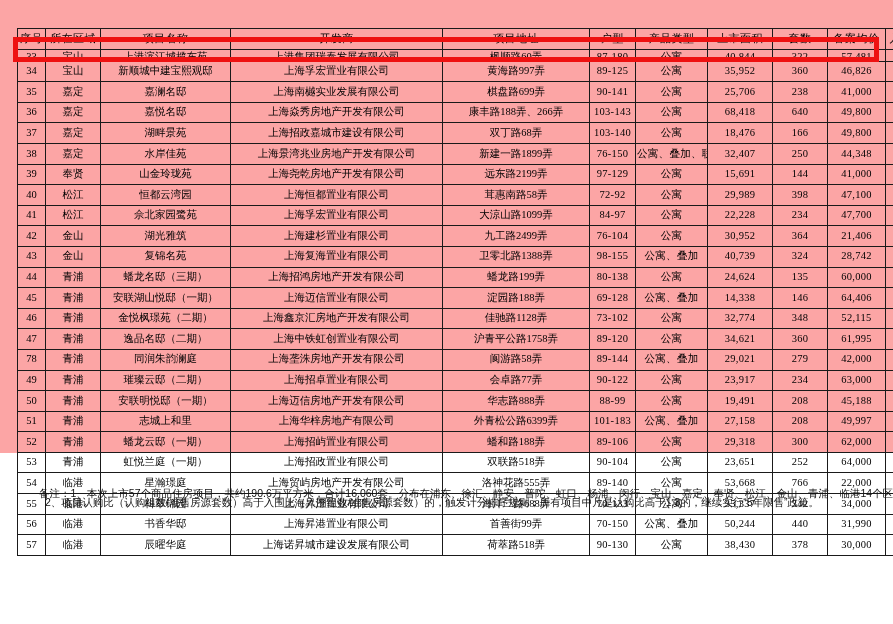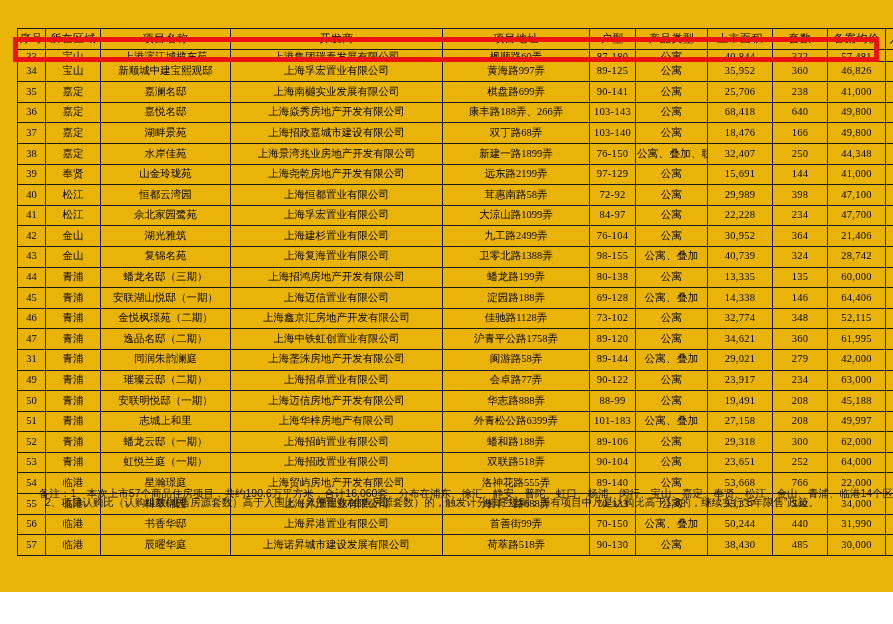--- a/index.html
+++ b/index.html
@@ -11,22 +11,22 @@
     width: 893px;
     height: 624px;
     font-family: "Liberation Serif", "DejaVu Serif", serif;
     color: #000000;
     position: relative;
     overflow: hidden;
   }
   #page {
     position: relative;
     width: 893px;
-    height: 592px;
-    background: #eab308;
+    height: 453px;
+    background: #fca5a5;
   }
   
   .table-wrap {
     position: absolute;
     left: 17px;
     top: 28px;
     width: 860px;
   }
   table.listing {
     border-collapse: collapse;
@@ -291,21 +291,21 @@
             <td class="num">1.3</td>
           </tr>
           <tr>
             <td>44</td>
             <td>青浦</td>
             <td>蟠龙名邸（三期）</td>
             <td>上海招鸿房地产开发有限公司</td>
             <td>蟠龙路199弄</td>
             <td class="num">80-138</td>
             <td class="num">公寓</td>
-            <td class="num">13,335</td>
+            <td class="num">24,624</td>
             <td class="num">135</td>
             <td class="num">60,000</td>
             <td class="num">1.8</td>
           </tr>
           <tr>
             <td>45</td>
             <td>青浦</td>
             <td>安联湖山悦邸（一期）</td>
             <td>上海迈信置业有限公司</td>
             <td>淀园路188弄</td>
@@ -336,21 +336,21 @@
             <td>上海中铁虹创置业有限公司</td>
             <td>沪青平公路1758弄</td>
             <td class="num">89-120</td>
             <td class="num">公寓</td>
             <td class="num">34,621</td>
             <td class="num">360</td>
             <td class="num">61,995</td>
             <td class="num">1.8</td>
           </tr>
           <tr>
-            <td>31</td>
+            <td>78</td>
             <td>青浦</td>
             <td>同润朱韵澜庭</td>
             <td>上海垄洙房地产开发有限公司</td>
             <td>阆游路58弄</td>
             <td class="num">89-144</td>
             <td class="num">公寓、叠加</td>
             <td class="num">29,021</td>
             <td class="num">279</td>
             <td class="num">42,000</td>
             <td class="num">1.8</td>
@@ -461,21 +461,21 @@
           </tr>
           <tr>
             <td>57</td>
             <td>临港</td>
             <td>辰曜华庭</td>
             <td>上海诺昇城市建设发展有限公司</td>
             <td>荷萃路518弄</td>
             <td class="num">90-130</td>
             <td class="num">公寓</td>
             <td class="num">38,430</td>
-            <td class="num">485</td>
+            <td class="num">378</td>
             <td class="num">30,000</td>
             <td class="num">1.8</td>
           </tr>
         </tbody>
     </table>
   </div>
 
   <div class="highlight-box"></div>
 
   <div class="notes">

